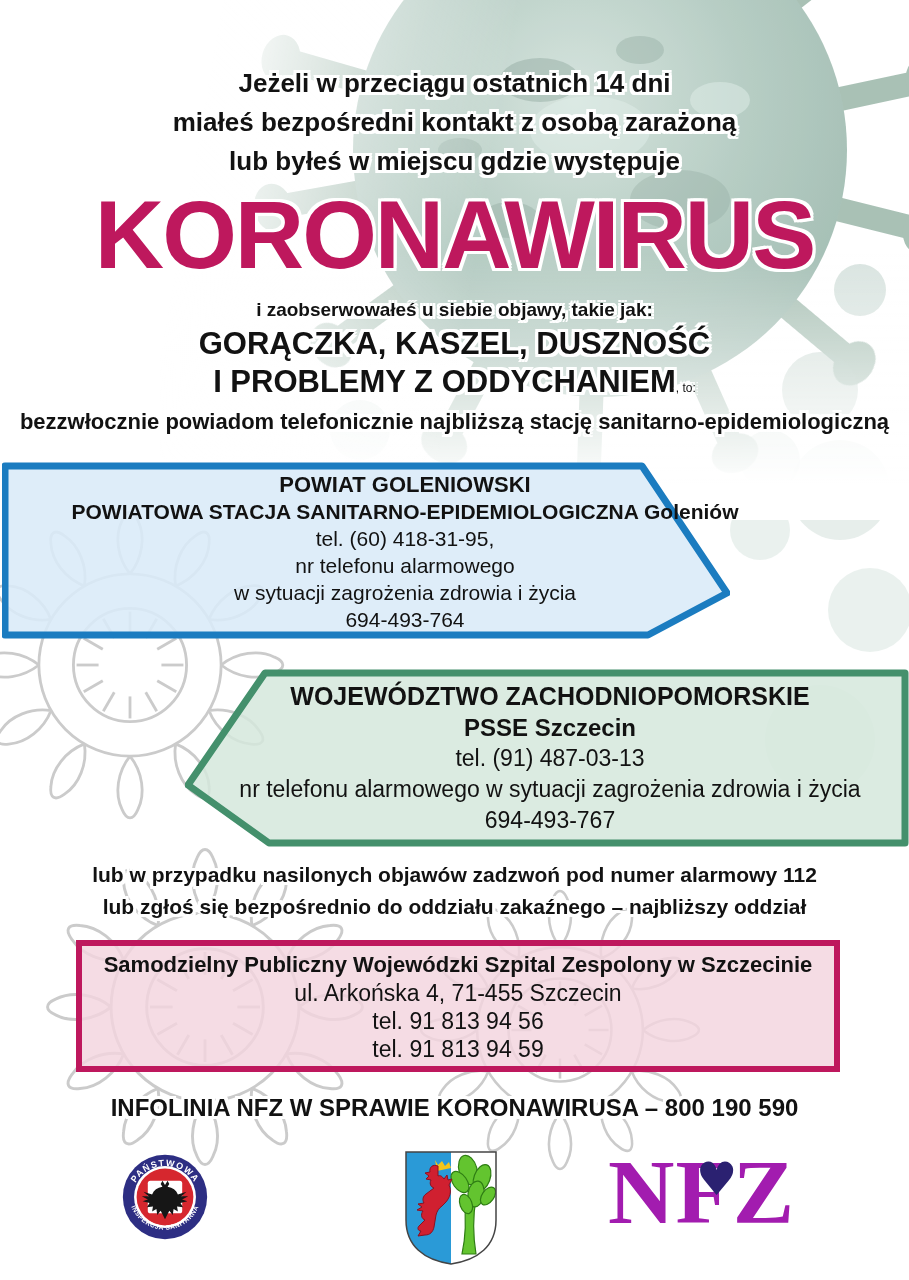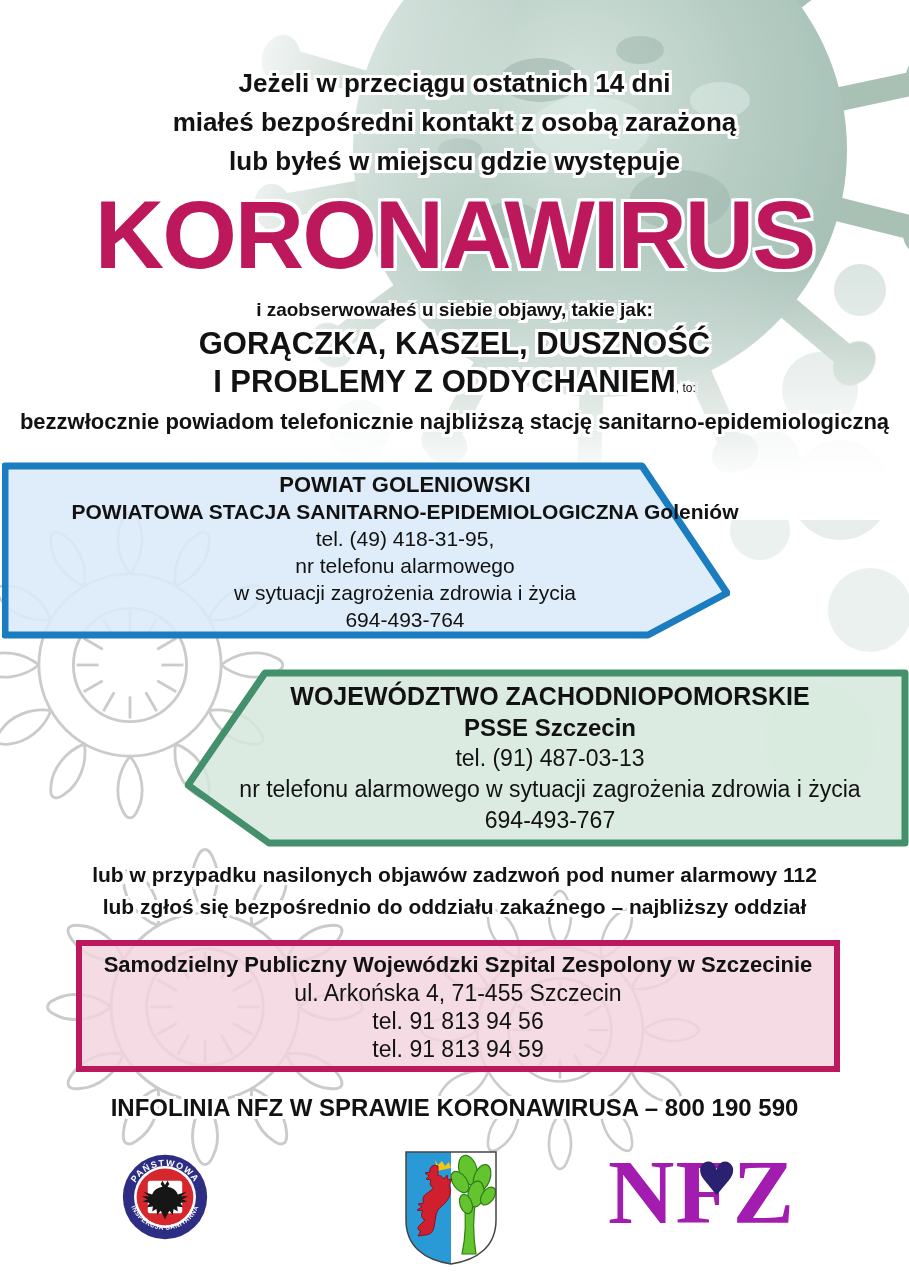--- a/index.html
+++ b/index.html
@@ -165,21 +165,21 @@
 <div id="sym-2" class="abs center halo content"><span>I  PROBLEMY Z ODDYCHANIEM</span><span class="small-suffix">, to:</span></div>
 <div id="notify" class="abs center halo content">bezzwłocznie powiadom telefonicznie najbliższą stację sanitarno-epidemiologiczną</div>
 
 <div id="powiat-box" class="abs box">
   <svg class="frame" width="728" height="177" viewBox="0 0 728 177">
     <polygon points="3,4 640,4 725,131 646,173 3,173" fill="rgba(218,235,248,0.88)" stroke="#1b7cc0" stroke-width="7" stroke-linejoin="round"></polygon>
   </svg>
   <div class="box-text">
     <span class="bline b1" style="font-size:22px">POWIAT GOLENIOWSKI</span>
     <span class="bline b1" style="font-size:21px">POWIATOWA STACJA SANITARNO-EPIDEMIOLOGICZNA Goleniów</span>
-    <span class="bline">tel. (49) 418-31-95,</span>
+    <span class="bline">tel. (60) 418-31-95,</span>
     <span class="bline">nr telefonu alarmowego</span>
     <span class="bline">w sytuacji zagrożenia zdrowia i życia</span>
     <span class="bline">694-493-764</span>
   </div>
 </div>
 
 <div id="woj-box" class="abs box">
   <svg class="frame" width="724" height="178" viewBox="0 0 724 178">
     <polygon points="80,4 720,4 720,174 84,174 3,116" fill="rgba(213,232,220,0.85)" stroke="#44906c" stroke-width="7" stroke-linejoin="round"></polygon>
   </svg>

